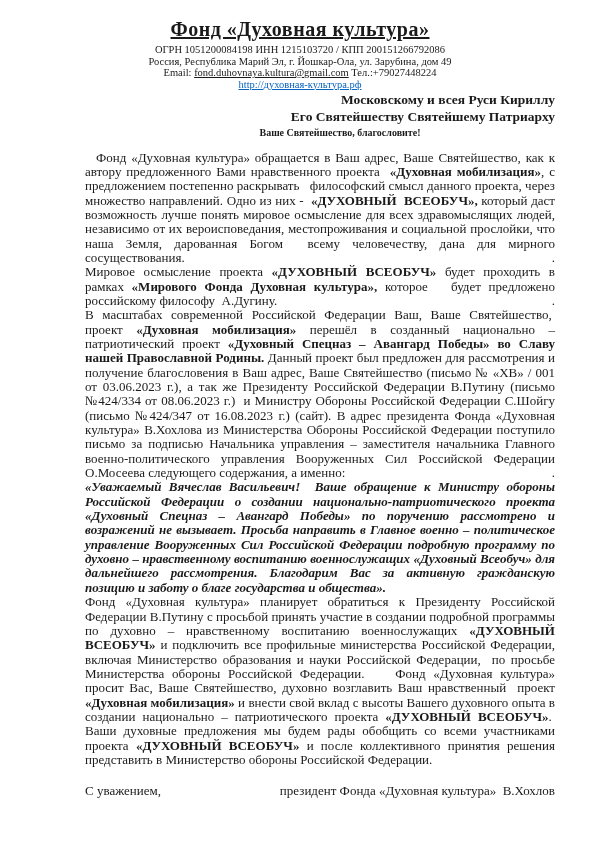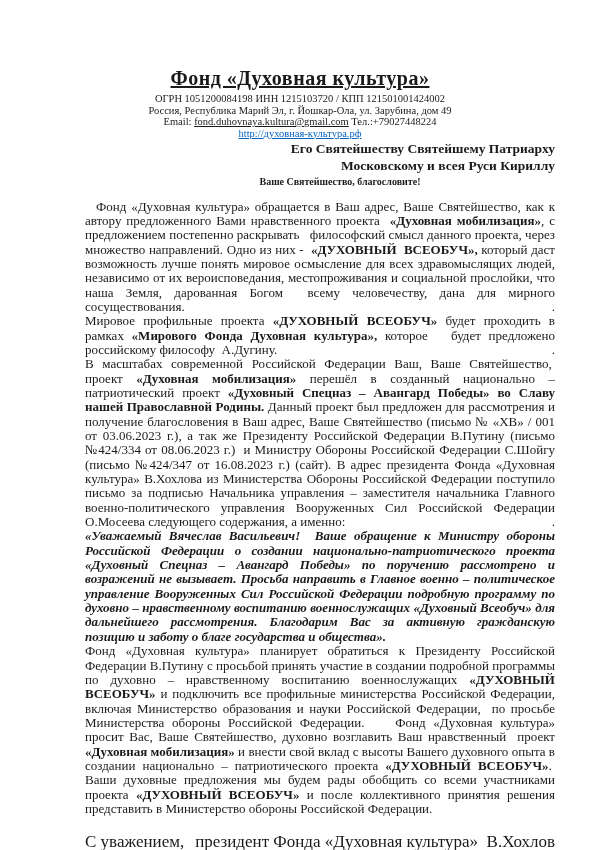--- a/index.html
+++ b/index.html
@@ -10,21 +10,21 @@
     color:#1a1a1a;
     -webkit-font-smoothing:antialiased;
   }
   .page {
     position:relative;
     width:600px; height:850px;
     background:#ffffff;
     overflow:hidden;
   }
   
-  .letterhead { text-align:center; padding-top:67px; }
+  .letterhead { text-align:center; padding-top:18px; }
   .lh-title {
     font-size:20px; font-weight:bold;
     text-decoration:underline;
     text-decoration-thickness:2px;
     letter-spacing:0.5px;
     margin:0 0 3px 0;
   }
   .lh-line { font-size:10.5px; line-height:11.5px; }
   .lh-link { color:inherit; text-decoration:underline; }
   .lh-site a { color:#0563c1; text-decoration:underline; font-size:10.5px; }
@@ -38,47 +38,47 @@
   .body { margin-top:9px; font-size:13px; line-height:14.35px; text-align:justify; }
   .para { margin:0; }
   .para.indent { text-indent:11px; }
   .run-r { font-weight:normal; font-style:normal; }
   .run-b { font-weight:bold; }
   .run-bi { font-weight:bold; font-style:italic; }
   .run-dot { float:right; }
   
   .signature {
     display:flex; justify-content:space-between;
-    margin:16px 45px 0 85px; font-size:17px;
+    margin:16px 45px 0 85px; font-size:13px;
   }
 </style>
 </head>
 <body>
 
 <div class="page">
 
   <div class="letterhead">
     <div class="lh-title">Фонд «Духовная культура»</div>
-    <div class="lh-line">ОГРН 1051200084198 ИНН 1215103720 / КПП 121501001424002</div>
+    <div class="lh-line">ОГРН 1051200084198 ИНН 1215103720 / КПП 200151266792086</div>
     <div class="lh-line">Россия, Республика Марий Эл, г. Йошкар-Ола, ул. Зарубина, дом 49</div>
     <div class="lh-line"><span>Email: </span><a href="#" class="lh-link">fond.duhovnaya.kultura@gmail.com</a><span>&nbsp;Тел.:+79027448224</span></div>
     <div class="lh-line lh-site"><a href="#">http://духовная-культура.рф</a></div>
   </div>
 
 
   <div class="content">
     <div class="addressee">
+      <div>Московскому и всея Руси Кириллу</div>
       <div>Его Святейшеству Святейшему Патриарху</div>
-      <div>Московскому и всея Руси Кириллу</div>
     </div>
     <div class="salutation">Ваше Святейшество, благословите!</div>
 
     <div class="body">
       <p class="para indent"><span class="run-r">Фонд «Духовная культура» обращается в Ваш адрес, Ваше Святейшество, как к автору предложенного Вами нравственного проекта&nbsp; </span><span class="run-b">«Духовная мобилизация»</span><span class="run-r">, с предложением постепенно раскрывать&nbsp;&nbsp; философский смысл данного проекта, через множество направлений. Одно из них -&nbsp; </span><span class="run-b">«ДУХОВНЫЙ&nbsp; ВСЕОБУЧ»,</span><span class="run-r"> который даст возможность лучше понять мировое осмысление для всех здравомыслящих людей, независимо от их вероисповедания, местопроживания и социальной прослойки, что наша Земля, дарованная Богом&nbsp; всему человечеству, дана для мирного сосуществования.</span><span class="run-dot">.</span></p>
-      <p class="para"><span class="run-r">Мировое профильные проекта </span><span class="run-b">«ДУХОВНЫЙ ВСЕОБУЧ»</span><span class="run-r"> будет проходить в рамках </span><span class="run-b">«Мирового Фонда Духовная культура»,</span><span class="run-r"> которое&nbsp;&nbsp; будет предложено российскому философу&nbsp; А.Дугину.</span><span class="run-dot">.</span></p>
+      <p class="para"><span class="run-r">Мировое осмысление проекта </span><span class="run-b">«ДУХОВНЫЙ ВСЕОБУЧ»</span><span class="run-r"> будет проходить в рамках </span><span class="run-b">«Мирового Фонда Духовная культура»,</span><span class="run-r"> которое&nbsp;&nbsp; будет предложено российскому философу&nbsp; А.Дугину.</span><span class="run-dot">.</span></p>
       <p class="para"><span class="run-r">В масштабах современной Российской Федерации Ваш, Ваше Святейшество,&nbsp; проект </span><span class="run-b">«Духовная мобилизация»</span><span class="run-r"> перешёл в созданный национально – патриотический проект </span><span class="run-b">«Духовный Спецназ – Авангард Победы» во Славу нашей Православной Родины.</span><span class="run-r"> Данный проект был предложен для рассмотрения и получение благословения в Ваш адрес, Ваше Святейшество (письмо № «ХВ» / 001 от 03.06.2023 г.), а так же Президенту Российской Федерации В.Путину (письмо №424/334 от 08.06.2023 г.)&nbsp; и Министру Обороны Российской Федерации С.Шойгу (письмо №424/347 от 16.08.2023 г.) (сайт). В адрес президента Фонда «Духовная культура» В.Хохлова из Министерства Обороны Российской Федерации поступило письмо за подписью Начальника управления – заместителя начальника Главного военно-политического управления Вооруженных Сил Российской Федерации О.Мосеева следующего содержания, а именно:</span><span class="run-dot">.</span></p>
       <p class="para quote"><span class="run-bi">«Уважаемый Вячеслав Васильевич!&nbsp; Ваше обращение к Министру обороны Российской Федерации о создании национально-патриотического проекта «Духовный Спецназ – Авангард Победы» по поручению рассмотрено и возражений не вызывает. Просьба направить в Главное военно – политическое управление Вооруженных Сил Российской Федерации подробную программу по духовно – нравственному воспитанию военнослужащих «Духовный Всеобуч» для дальнейшего рассмотрения. Благодарим Вас за активную гражданскую позицию и заботу о благе государства и общества».</span></p>
       <p class="para"><span class="run-r">Фонд «Духовная культура» планирует обратиться к Президенту Российской Федерации В.Путину с просьбой принять участие в создании подробной программы по духовно – нравственному воспитанию военнослужащих </span><span class="run-b">«ДУХОВНЫЙ ВСЕОБУЧ»</span><span class="run-r"> и подключить все профильные министерства Российской Федерации, включая Министерство образования и науки Российской Федерации,&nbsp; по просьбе Министерства обороны Российской Федерации.&nbsp;&nbsp;&nbsp; Фонд «Духовная культура» просит Вас, Ваше Святейшество, духовно возглавить Ваш нравственный&nbsp; проект </span><span class="run-b">«Духовная мобилизация»</span><span class="run-r"> и внести свой вклад с высоты Вашего духовного опыта в создании национально – патриотического проекта </span><span class="run-b">«ДУХОВНЫЙ ВСЕОБУЧ»</span><span class="run-r">.&nbsp; Ваши духовные предложения мы будем рады обобщить со всеми участниками проекта </span><span class="run-b">«ДУХОВНЫЙ ВСЕОБУЧ»</span><span class="run-r"> и после коллективного принятия решения представить в Министерство обороны Российской Федерации.</span></p>
     </div>
   </div>
 
   <div class="signature">
     <span>С уважением,</span>
     <span>президент Фонда «Духовная культура»&nbsp; В.Хохлов</span>
   </div>

